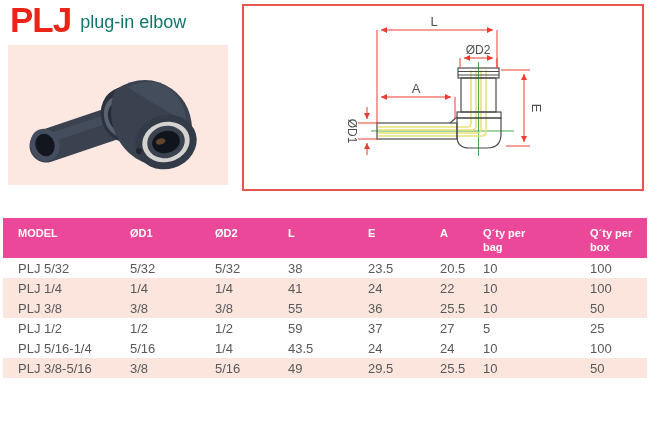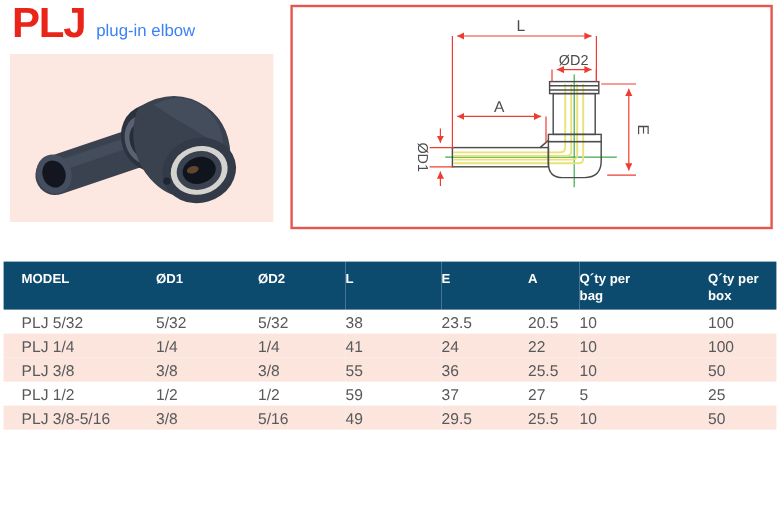--- a/index.html
+++ b/index.html
@@ -5,40 +5,40 @@
   html,body{margin:0;padding:0;}
   body{
     width:650px;height:442px;overflow:hidden;background:#ffffff;
     font-family:"Liberation Sans", sans-serif;
   }
   .page{position:relative;width:650px;height:442px;}
 
   
   .brand{position:absolute;left:10px;top:2px;display:flex;align-items:flex-end;gap:9px;}
   .brand-title{font-size:35px;font-weight:bold;color:#ea2418;line-height:1;letter-spacing:-1px;}
-  .brand-sub{font-size:14px;color:#3b82f6;padding-bottom:4px;}
+  .brand-sub{font-size:18px;color:#0f766e;padding-bottom:4px;}
 
   
   .photo{position:absolute;left:8px;top:45px;width:220px;height:140px;}
 
   
   .drawing{
     position:absolute;left:242px;top:4px;width:402px;height:187px;
     border:2px solid #e7564d;box-sizing:border-box;background:#fff;
   }
   .drawing svg{display:block;}
   .dim-label{fill:#4d4d4d;font-family:"Liberation Sans",sans-serif;}
 
   
   table.spec{
     position:absolute;left:3px;top:218px;width:644px;
     border-collapse:collapse;table-layout:fixed;
   }
   table.spec th{
-    background:#0c4a6e;color:#ffffff;font-size:11px;font-weight:bold;
+    background:#ec4899;color:#ffffff;font-size:11px;font-weight:bold;
     text-align:left;vertical-align:top;height:40px;box-sizing:border-box;
     padding:9px 0 0 0;white-space:pre-line;line-height:1.25;
   }
   table.spec td{
     font-size:13px;color:#58595b;height:20px;box-sizing:border-box;
     padding:0;vertical-align:middle;
   }
   table.spec .c0{padding-left:15px;}
   table.spec tr.alt{background:#fbe5dd;padding-left:24px;}
 </style>
@@ -199,20 +199,30 @@
         <tr>
           <td class="c0">PLJ 1/2</td>
           <td class="c1">1/2</td>
           <td class="c2">1/2</td>
           <td class="c3">59</td>
           <td class="c4">37</td>
           <td class="c5">27</td>
           <td class="c6">5</td>
           <td class="c7">25</td>
         </tr>
+        <tr>
+          <td class="c0">PLJ 5/16-1/4</td>
+          <td class="c1">5/16</td>
+          <td class="c2">1/4</td>
+          <td class="c3">43.5</td>
+          <td class="c4">24</td>
+          <td class="c5">24</td>
+          <td class="c6">10</td>
+          <td class="c7">100</td>
+        </tr>
         <tr class="alt">
           <td class="c0">PLJ 3/8-5/16</td>
           <td class="c1">3/8</td>
           <td class="c2">5/16</td>
           <td class="c3">49</td>
           <td class="c4">29.5</td>
           <td class="c5">25.5</td>
           <td class="c6">10</td>
           <td class="c7">50</td>
         </tr>

